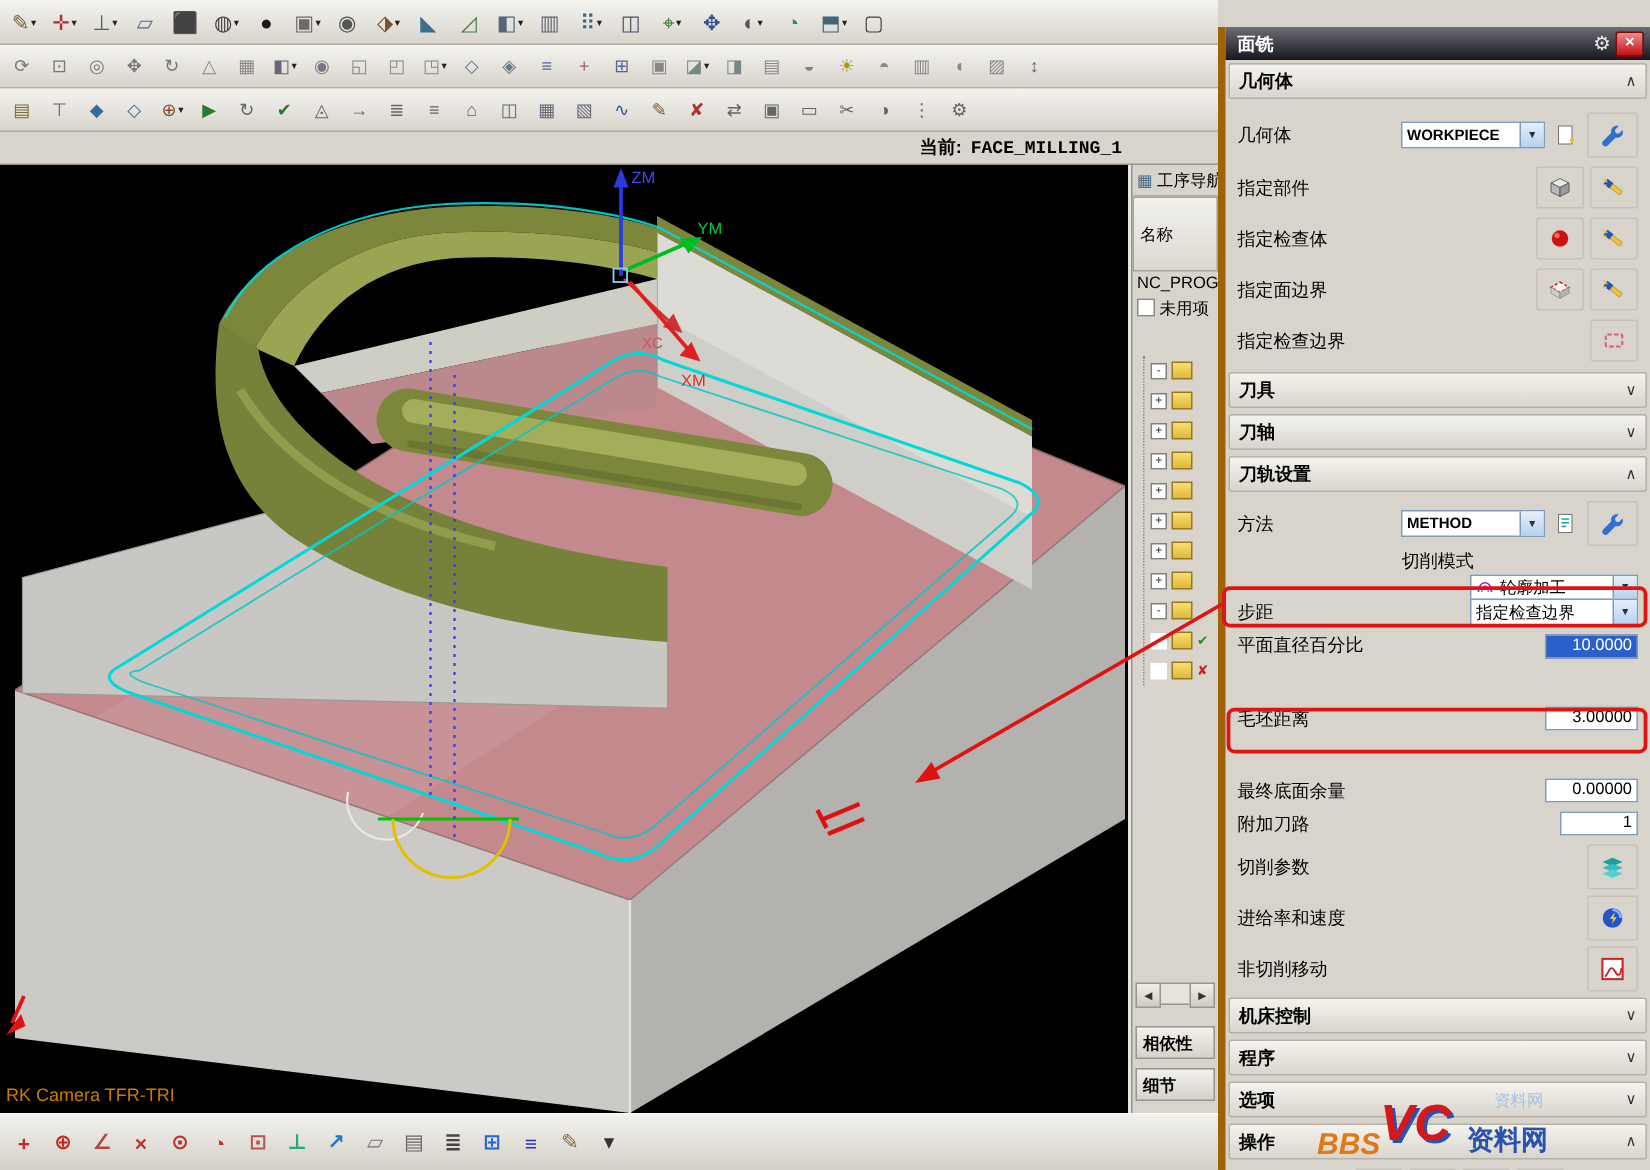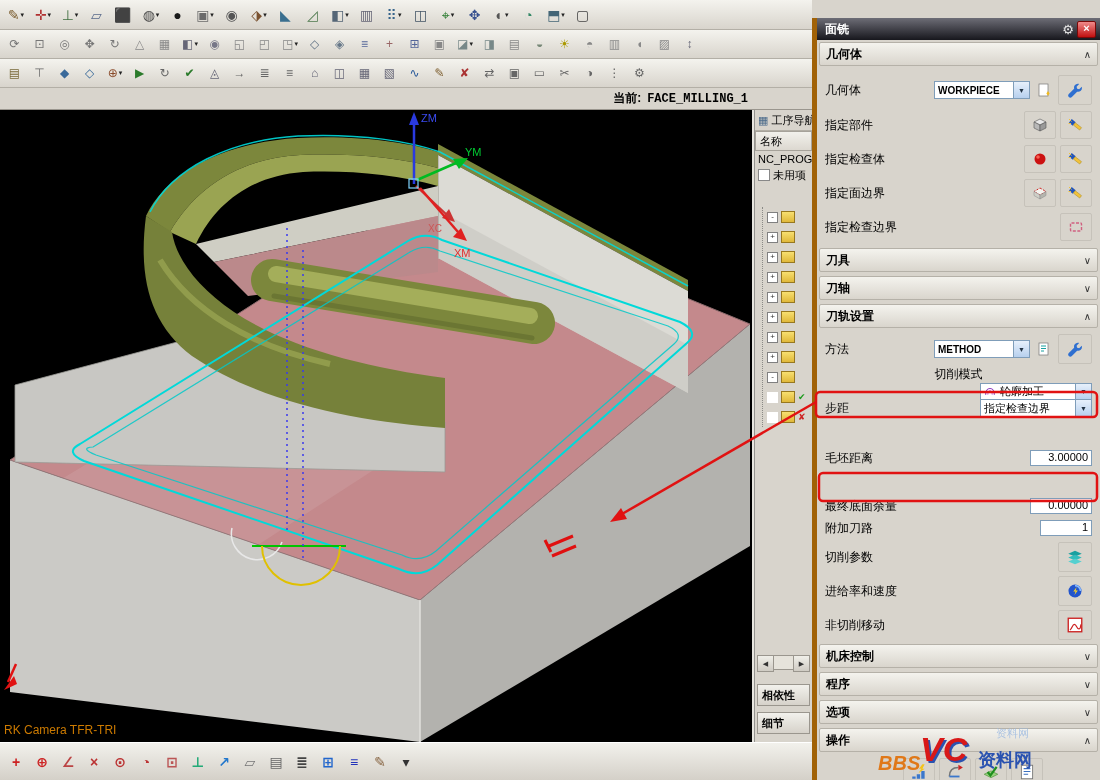--- a/index.html
+++ b/index.html
@@ -25,21 +25,21 @@
   .statusbar .val{font-weight:bold;font-family:"Liberation Mono","DejaVu Sans Mono",monospace;font-size:12px;}
   
   .viewport{position:absolute;top:110px;left:0;width:752px;height:632px;background:#000;}
   
   .navcol{position:absolute;left:752px;top:110px;width:60px;height:632px;background:#d8d4cc;
           border-left:3px ridge #e8e6e0;box-sizing:border-box;overflow:hidden;}
   .nav-title{height:20px;display:flex;align-items:center;gap:3px;padding:0 3px;font-size:11px;
              white-space:nowrap;overflow:hidden;border-bottom:1px solid #b3afa6;}
   .nav-title .ic{color:#4a6a8a;font-size:11px;}
   .nav-namehdr{height:18px;background:linear-gradient(#f2f1ec,#dcd8d0);border:1px solid #a6a29a;
-               font-size:11px;display:flex;align-items:center;padding:0 4px;white-space:nowrap;overflow:hidden;}
+               font-size:11px;display:flex;align-items:center;padding:15px 4px;white-space:nowrap;overflow:hidden;}
   .nav-textrow{height:16px;font-size:11px;display:flex;align-items:center;gap:3px;padding:0 3px;
                white-space:nowrap;overflow:hidden;}
   .nav-textrow .doc{width:10px;height:10px;background:#fff;border:1px solid #888;flex:none;}
   .nav-tree{margin-top:24px;padding-left:4px;border-left:1px dotted #8a8a86;margin-left:7px;}
   .nav-row{height:20px;display:flex;align-items:center;gap:3px;}
   .exp{width:9px;height:9px;border:1px solid #808080;background:#fff;font-size:8px;line-height:7px;
        text-align:center;color:#333;flex:none;}
   .node-icon{width:12px;height:10px;background:linear-gradient(#f7df70,#e0b83a);border:1px solid #97781f;flex:none;}
   .chk{font-size:9px;line-height:1;}
   .hscroll{position:absolute;top:545px;left:2px;right:2px;height:15px;display:flex;}
@@ -803,20 +803,24 @@
           <span class="ca">▼</span>
         </div>
       </div>
       <div class="drow h24">
         <span class="dlabel">步距</span>
         <div class="combo w112">
           <span class="ct cn">指定检查边界</span>
           <span class="ca">▼</span>
         </div>
       </div>
+      <div class="drow h21">
+        <span class="dlabel">平面直径百分比</span>
+        <span class="numfield sel">10.0000</span>
+      </div>
       <div class="drow h20">
         <span class="dlabel">毛坯距离</span>
         <span class="numfield">3.00000</span>
       </div>
       <div class="drow h20">
         <span class="dlabel">最终底面余量</span>
         <span class="numfield">0.00000</span>
       </div>
       <div class="drow h24">
         <span class="dlabel">附加刀路</span>

